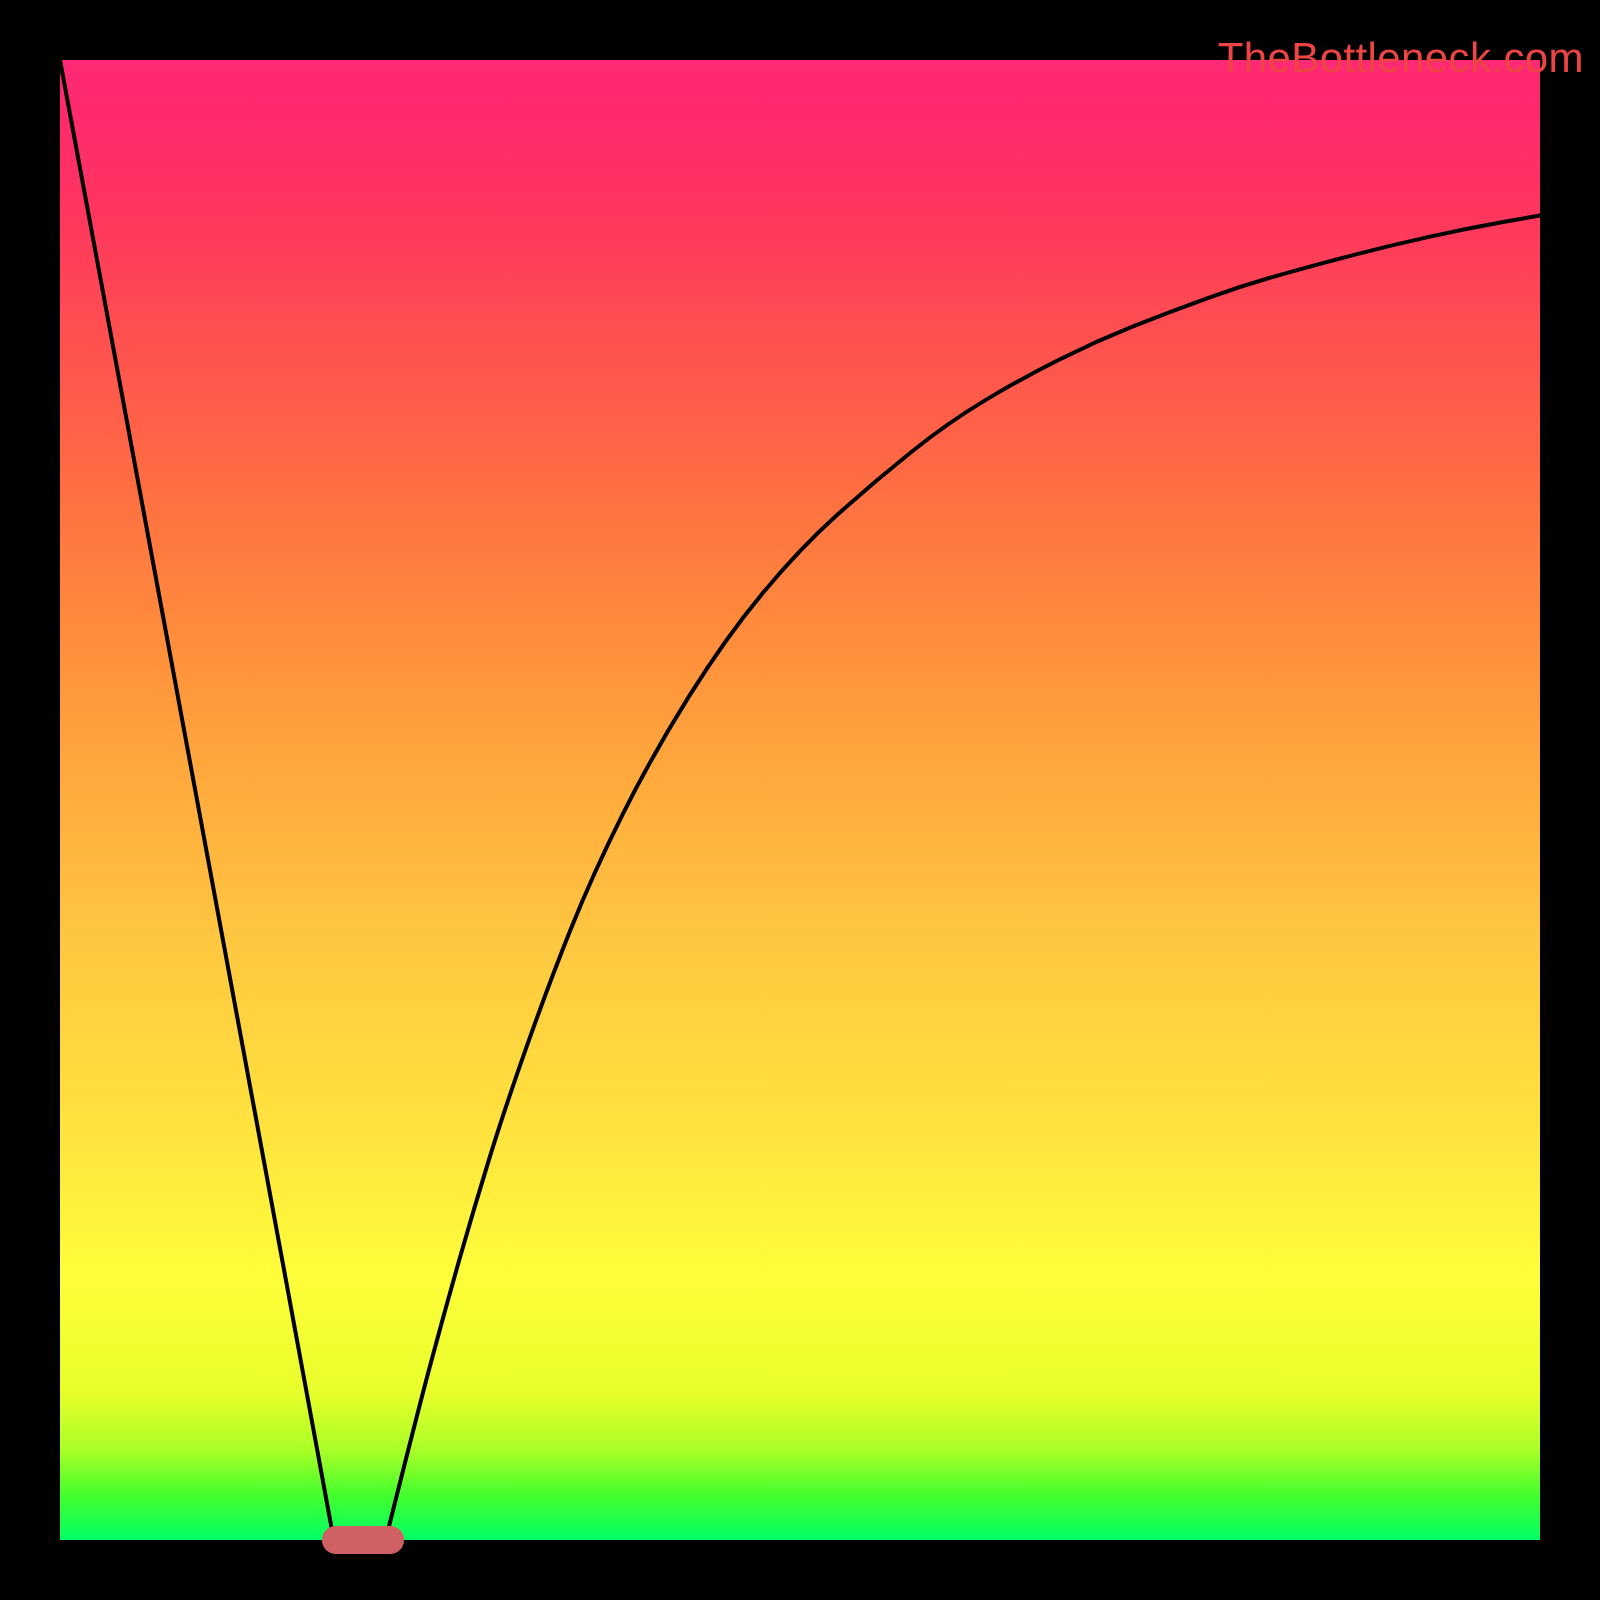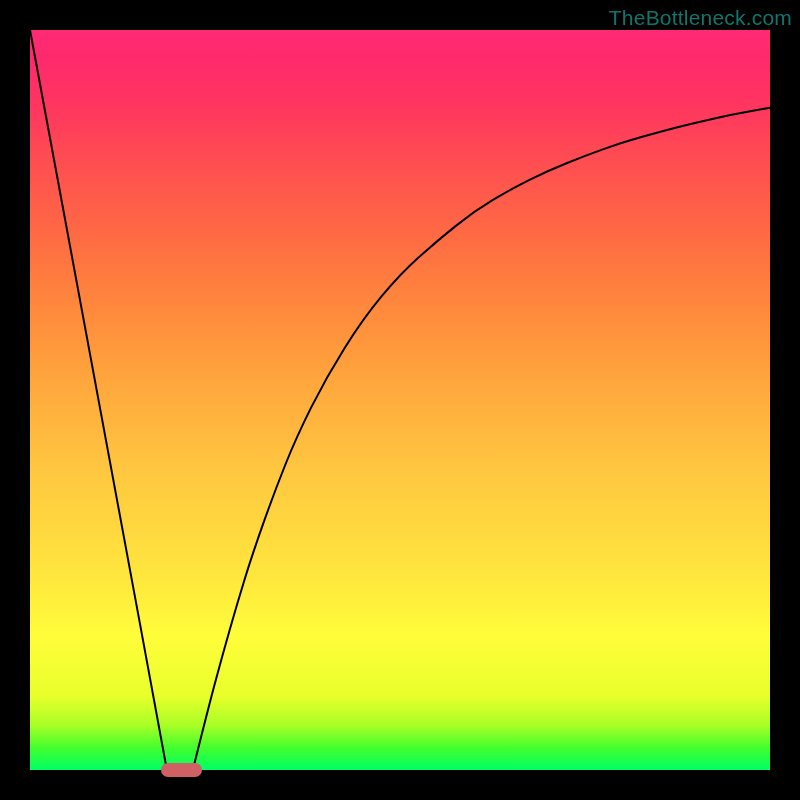--- a/index.html
+++ b/index.html
@@ -37,23 +37,23 @@
       #ff8a3c 62%,
       #ff6b43 72%,
       #ff4e51 82%,
       #ff355f 90%,
       #ff2a6c 96%,
       #ff2975 100%
     );
   }
   .watermark {
     position: absolute;
-    top: 6px;
+    top: 18px;
     right: 8px;
-    color: #0f766e;
+    color: #ef4444;
     font-size: 21px;
     font-weight: 400;
     letter-spacing: 0.2px;
     z-index: 3;
   }
   svg.curve {
     position: absolute;
     left: 0;
     top: 0;
     width: 740px;

